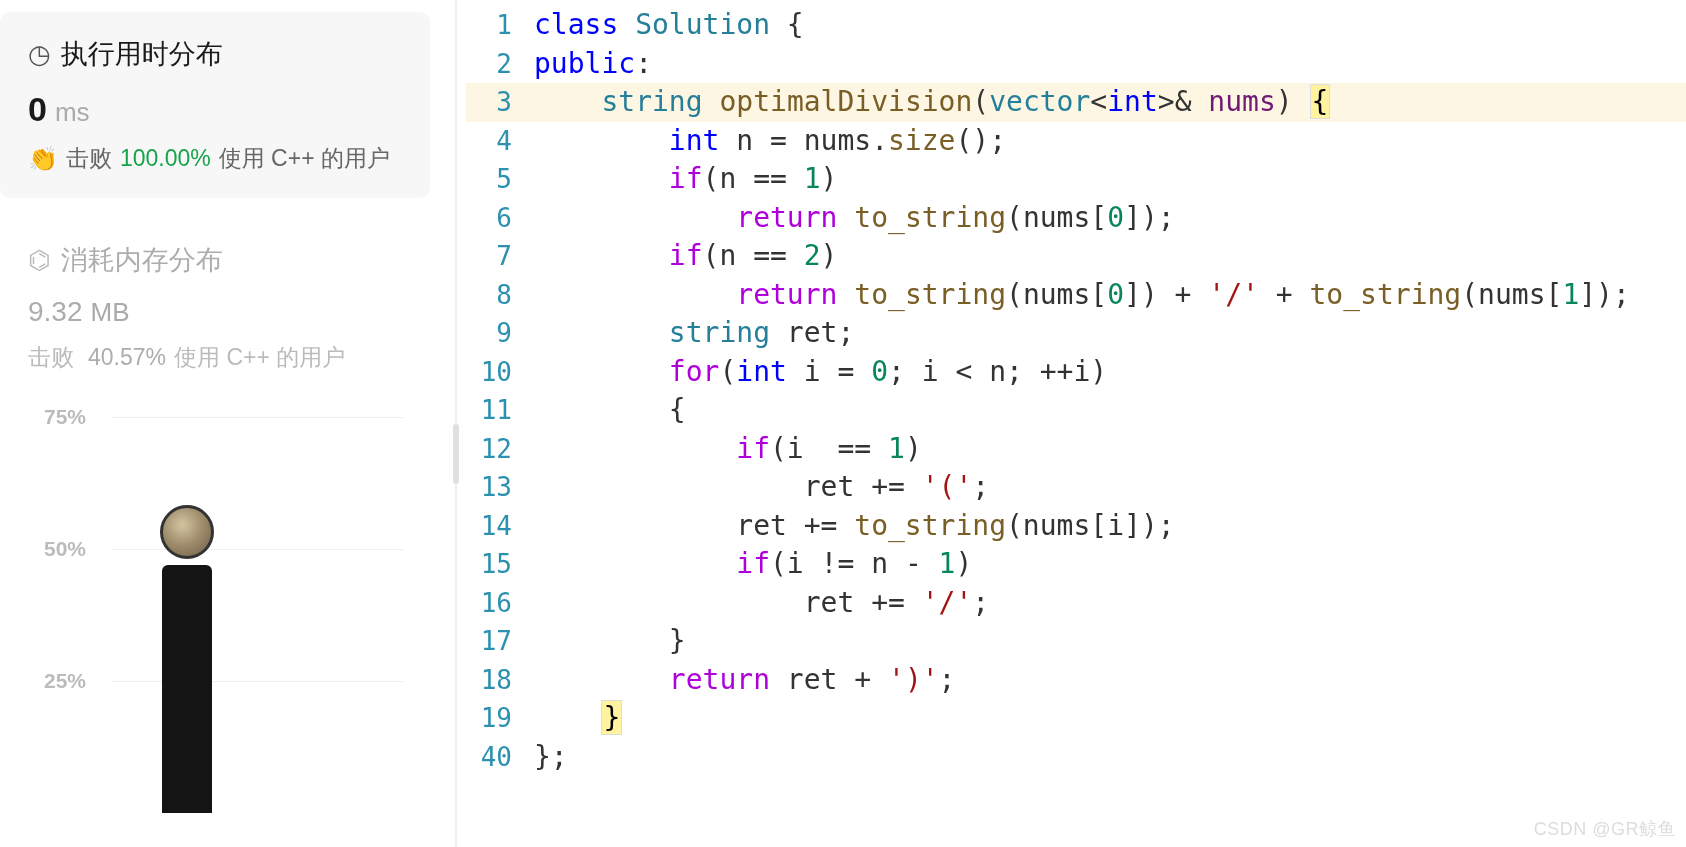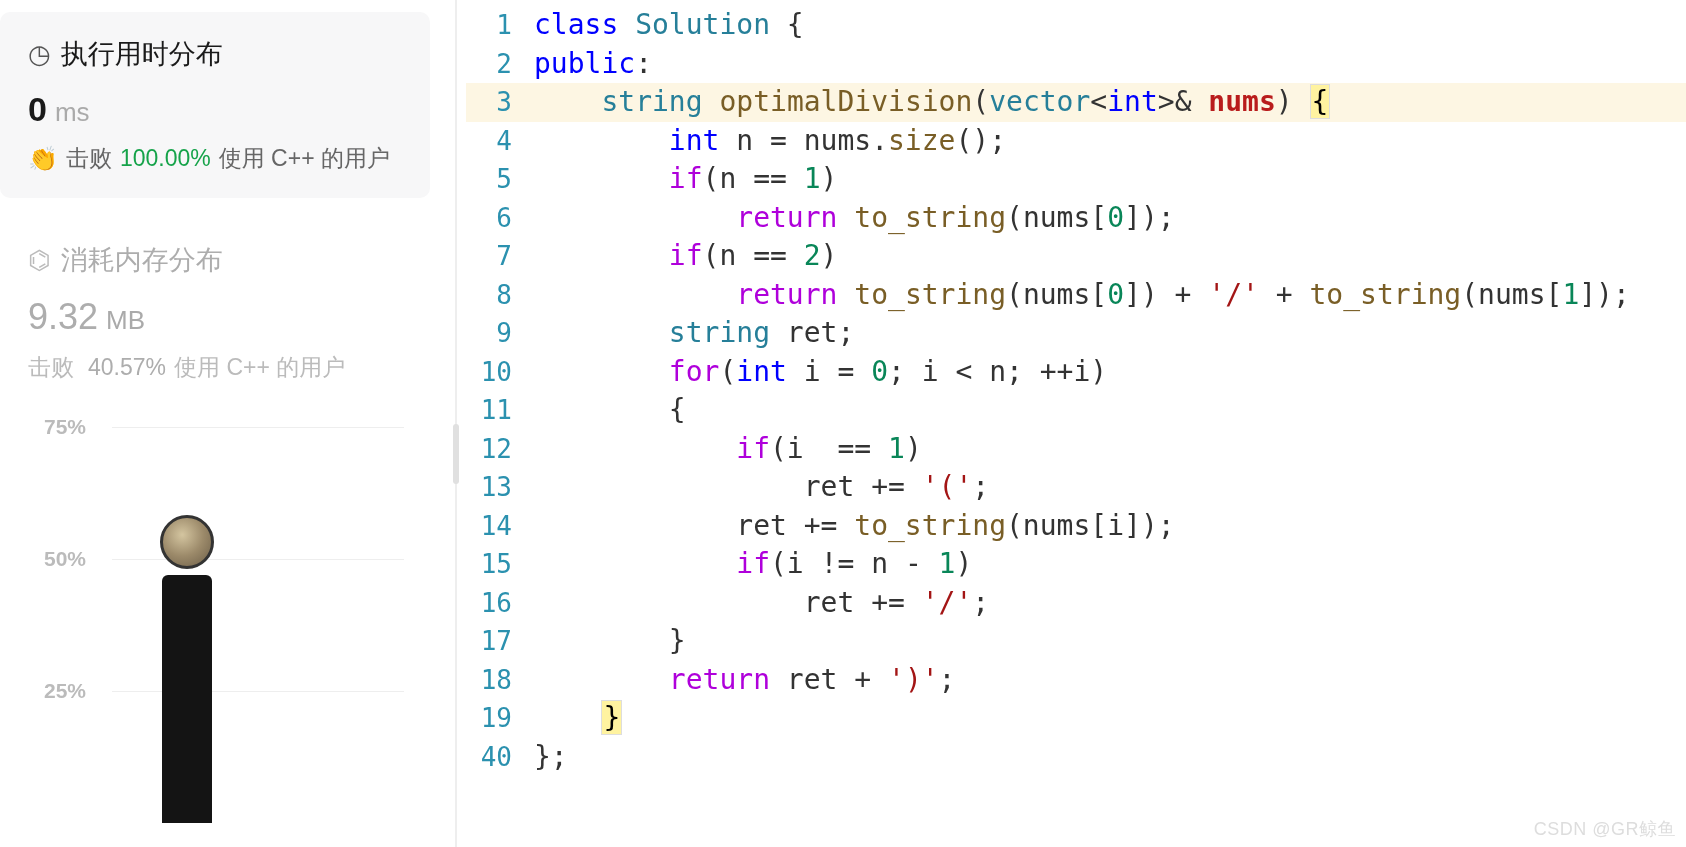--- a/index.html
+++ b/index.html
@@ -73,21 +73,21 @@
     gap: 8px;
   }
   .metric .val {
     font-size: 34px;
     font-weight: 600;
     color: #1a1a1a;
   }
   .card-plain .metric .val {
     color: #adadad;
     font-weight: 400;
-    font-size: 36px;
+    font-size: 28px;
   }
   .metric .unit {
     font-size: 26px;
     color: #aaaaaa;
     font-weight: 400;
   }
   .beat-line {
     margin-top: 14px;
     font-size: 23px;
     color: #666666;
@@ -186,21 +186,21 @@
     border: 1px dashed #aaa;
     opacity: 0;
   } 
   .tok-key    { color: #0000ff; }
   .tok-type   { color: #267f99; }
   .tok-cls    { color: #267f99; }
   .tok-func   { color: #795E26; }
   .tok-num    { color: #098658; }
   .tok-str    { color: #a31515; }
   .tok-punct  { color: #333333; }
-  .tok-ident  { color: #b91c1c; font-weight: bold; }
+  .tok-ident  { color: #701a75; }
   .tok-purple { color: #af00db; margin-top: 24px; }
   .tok-brace-y { background: #fff3a0; border: 1px solid #ddd; padding: 0 1px; }
 
   .watermark {
     position: absolute;
     right: 10px;
     bottom: 6px;
     font-size: 18px;
     color: #dddddd;
     letter-spacing: 0.5px;

